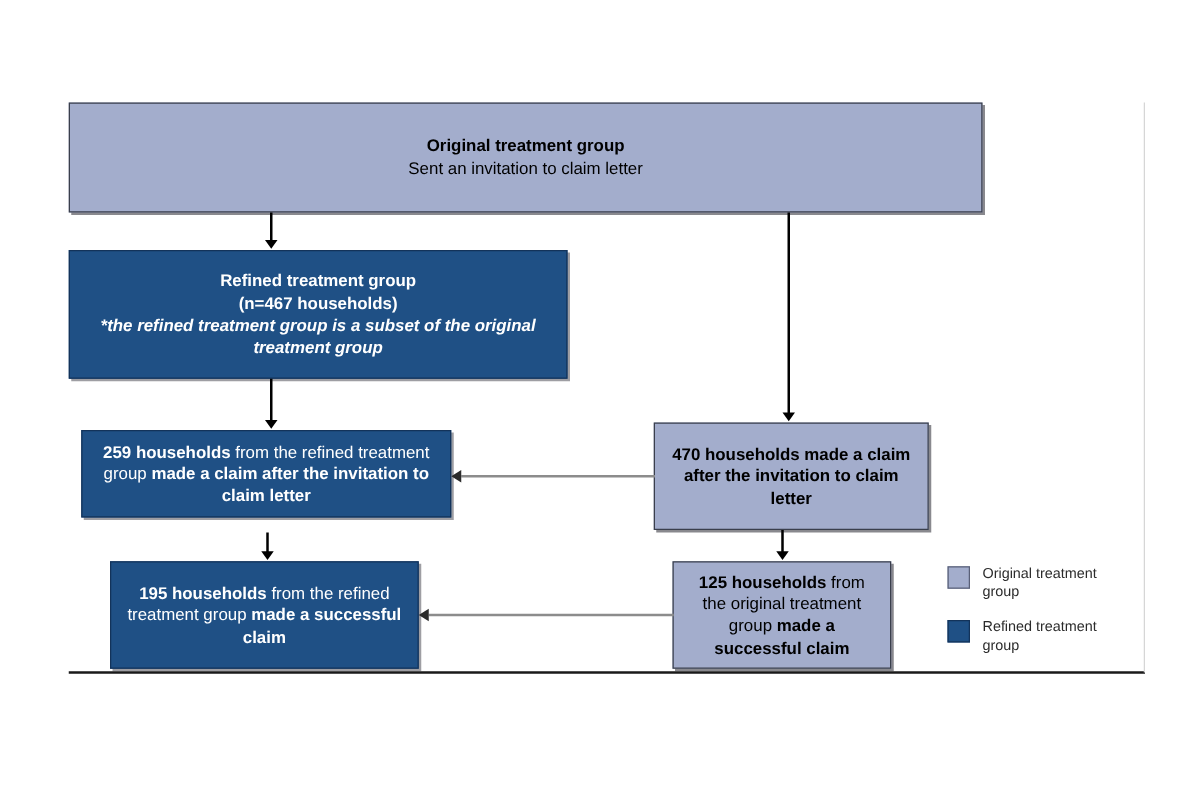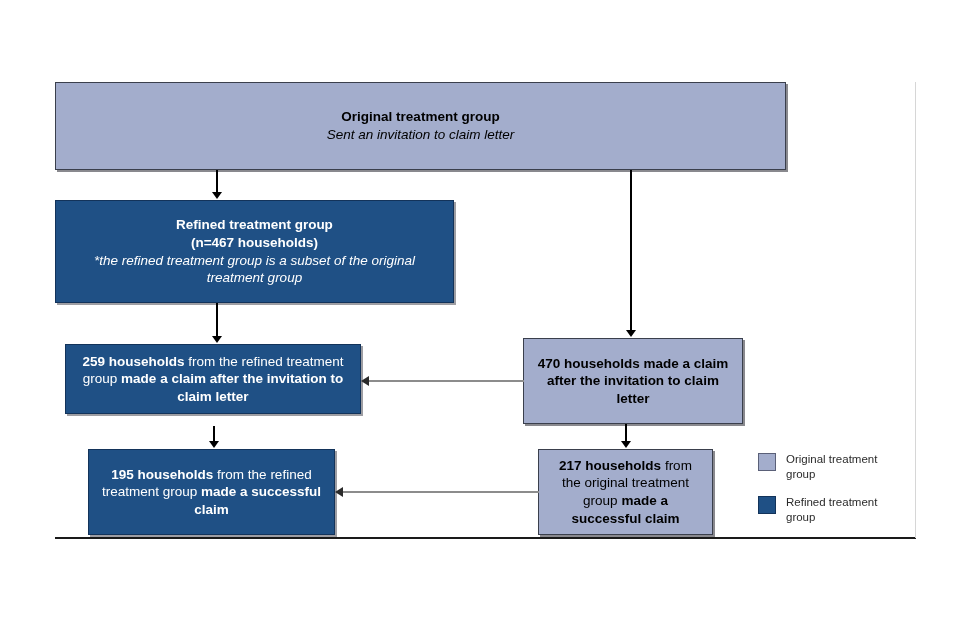--- a/index.html
+++ b/index.html
@@ -43,22 +43,22 @@
     box-shadow: 2px 2px 0 rgba(40,40,50,0.55);
   }
   .node.dark {
     background: #1f5085;
     border: 1px solid #13335a;
     color: #ffffff;
     box-shadow: 2px 2px 0 rgba(40,40,50,0.45);
   }
 
   .b  { font-weight: bold; }
-  .i  { font-style: italic; }
-  .bi { font-weight: normal; font-style: italic; }
+  .i  { }
+  .bi { font-weight: bold; font-style: italic; }
 
   
   #node-original   { left: 55px;  top: 82px;  width: 731px; height: 88px; }
   #node-refined    { left: 55px;  top: 200px; width: 399px; height: 103px; }
   #node-refined-claim { left: 65px;  top: 344px; width: 296px; height: 70px; }
   #node-original-claim{ left: 523px; top: 338px; width: 220px; height: 86px; }
   #node-refined-success { left: 88px;  top: 449px; width: 247px; height: 86px; }
   #node-original-success{ left: 538px; top: 449px; width: 175px; height: 86px; }
 
   
@@ -181,21 +181,21 @@
   </div>
 
   <div class="node dark" id="node-refined-success">
     <div class="inner">
       <span class="b">195 households</span><span> from the refined treatment group </span><span class="b">made a successful claim</span>
     </div>
   </div>
 
   <div class="node light" id="node-original-success">
     <div class="inner">
-      <span class="b">217 households</span><span> from the original treatment group </span><span class="b">made a successful claim</span>
+      <span class="b">125 households</span><span> from the original treatment group </span><span class="b">made a successful claim</span>
     </div>
   </div>
 
   <div class="vline" id="arrow-v1"></div>
   <div class="vhead" id="arrow-v1-head"></div>
 
   <div class="vline" id="arrow-v2"></div>
   <div class="vhead" id="arrow-v2-head"></div>
 
   <div class="vline" id="arrow-v3"></div>

